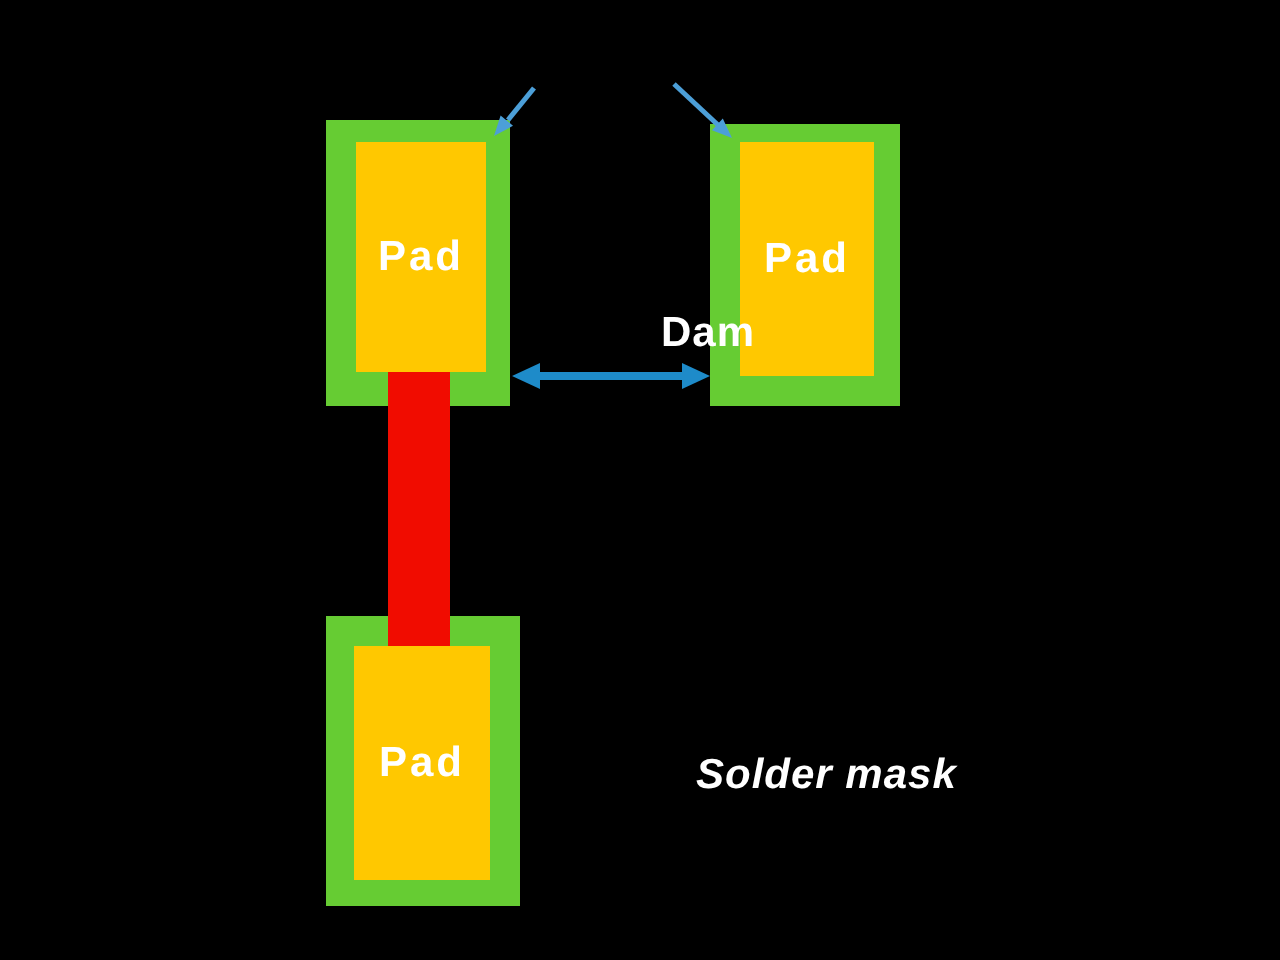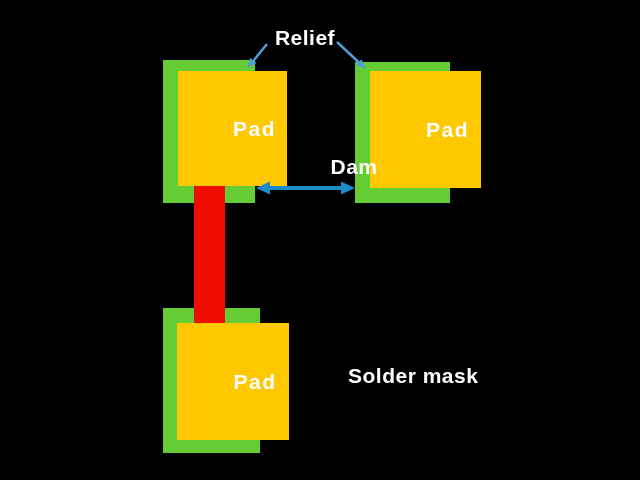--- a/index.html
+++ b/index.html
@@ -20,21 +20,20 @@
     background: var(--solder_mask_green, #66CC33);
     z-index: 1;
   }
   .copper-pad {
     position: absolute;
     background: var(--pad_gold, #FFC800);
     z-index: 3;
     display: flex;
     align-items: center;
     justify-content: center;
-    padding-left: 44px;
   }
   .trace {
     position: absolute;
     background: var(--trace_red, #F10C00);
     z-index: 2;
   }
   .pad-label {
     color: var(--label_white, #fff);
     font-size: 21px;
     font-weight: bold;
@@ -44,21 +43,21 @@
     position: absolute;
     color: var(--label_white, #fff);
     font-size: 21px;
     font-weight: bold;
     letter-spacing: 0.5px;
     z-index: 5;
     white-space: nowrap;
   }
   #relief-label { left: 305px; top: 26px; transform: translateX(-50%); }
   #dam-label    { left: 306px; top: 155px; transform: translateX(-50%); margin-left: 48px; }
-  #solder-mask-label { left: 348px; top: 364px; }
+  #solder-mask-label { left: 348px; top: 376px; font-style: italic; }
 
   
   #mask-top-left  { left: 163px; top: 60px;  width: 92px; height: 143px; }
   #pad-top-left   { left: 178px; top: 71px;  width: 65px; height: 115px; }
   #mask-top-right { left: 355px; top: 62px;  width: 95px; height: 141px; }
   #pad-top-right  { left: 370px; top: 71px;  width: 67px; height: 117px; }
   #mask-bottom    { left: 163px; top: 308px; width: 97px; height: 145px; }
   #pad-bottom     { left: 177px; top: 323px; width: 68px; height: 117px; }
   #trace-vertical { left: 194px; top: 186px; width: 31px; height: 137px; }
 
@@ -108,16 +107,15 @@
       <polygon class="relief-arrow-head" points="366,69 356,65.1 361.4,59.3"></polygon>
     </g>
 
     <g>
       <line class="dam-arrow-line" x1="266" y1="188" x2="345" y2="188"></line>
       <polygon class="dam-arrow-head" points="256,188 270,181.5 270,194.5"></polygon>
       <polygon class="dam-arrow-head" points="355,188 341,181.5 341,194.5"></polygon>
     </g>
   </svg>
 
-  <div class="float-label" id="relief-label">Relief</div>
   <div class="float-label" id="dam-label">Dam</div>
   <div class="float-label" id="solder-mask-label">Solder mask</div>
 </div>
 
 </body></html>

